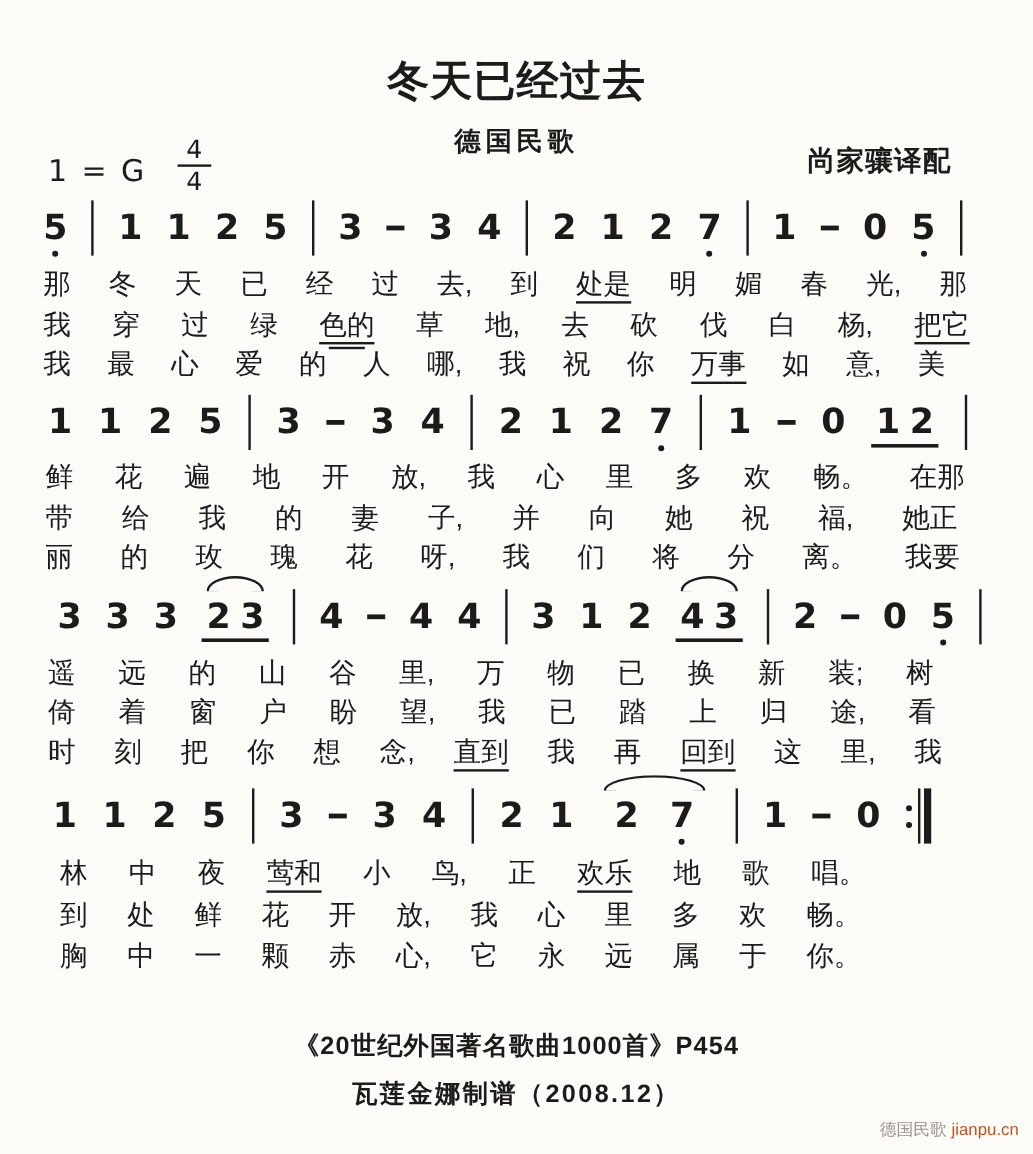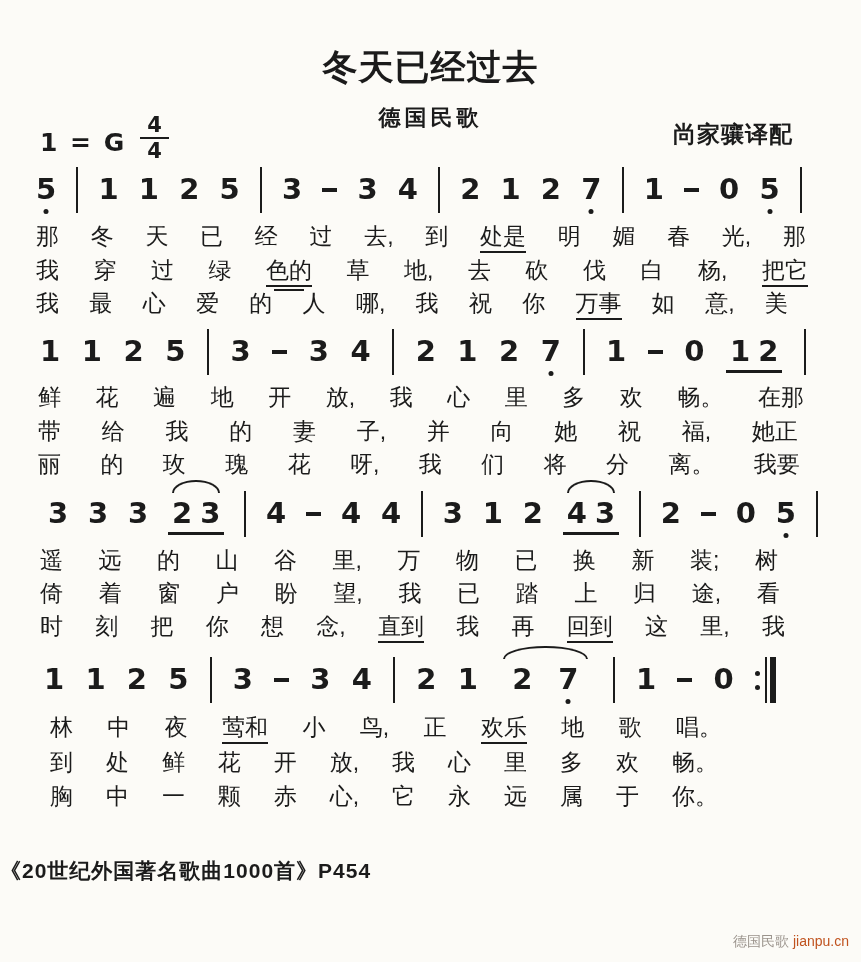--- a/index.html
+++ b/index.html
@@ -11,21 +11,21 @@
     font-family:"Liberation Sans", sans-serif; overflow:hidden;
   }
   
   .title { position:absolute; top:44px; left:0; right:0; text-align:center;
            font-size:35px; font-weight:bold; letter-spacing:1px; }
   .subtitle { position:absolute; top:103px; left:0; right:0; text-align:center;
               font-size:22px; font-weight:bold; letter-spacing:4px; }
   .translator { position:absolute; top:119px; right:68px; font-size:23px;
                 font-weight:bold; letter-spacing:1px; }
   .keysig { position:absolute; top:113px; left:40px; display:flex;
-            align-items:center; gap:14px; font-weight:bold; }
+            align-items:center; gap:26px; font-weight:normal; }
   .keysig .keytext { font-size:25px; font-family:"DejaVu Sans", sans-serif;
                      letter-spacing:2px; margin-top:8px; }
   .timesig { display:flex; flex-direction:column; align-items:center;
              font-size:21px; line-height:1.15; font-family:"DejaVu Sans", sans-serif; }
   .timesig .tnum { padding:0 7px; }
   .timesig .tnum.tn-top { border-bottom:2px solid var(--ink); }
   
   .music-line { position:absolute; display:flex; justify-content:space-between;
                 align-items:flex-start; height:50px; }
   .ml-0 { top:172px; left:36px; width:766px; }
@@ -64,21 +64,21 @@
   .lr-3 { top:383px; left:38px; width:766px; }
   .lr-4 { top:417px; left:38px; width:760px; }
   .lr-5 { top:450px; left:38px; width:762px; }
   .lr-6 { top:546px; left:40px; width:738px; }
   .lr-7 { top:579px; left:40px; width:740px; }
   .lr-8 { top:612px; left:40px; width:745px; }
   .lr-9 { top:713px; left:50px; width:672px; }
   .lr-10 { top:748px; left:50px; width:668px; }
   .lr-11 { top:782px; left:50px; width:668px; }
   
-  .source { position:absolute; top:857px; left:0; right:0; text-align:left;
+  .source { position:absolute; top:857px; left:0; right:0; text-align:center;
             font-size:21px; font-weight:bold; letter-spacing:1px; }
   .credit { position:absolute; top:897px; left:0; right:0; text-align:center;
             font-size:21px; font-weight:bold; letter-spacing:2px; }
   .watermark { position:absolute; top:933px; right:12px; font-size:14px;
                color:var(--wm-gray); }
   .watermark .wm-en { color:var(--accent);margin-top:20px; }
 </style>
 </head>
 <body>
 
@@ -380,18 +380,19 @@
       <span class="syl">心,</span>
       <span class="syl">它</span>
       <span class="syl">永</span>
       <span class="syl">远</span>
       <span class="syl">属</span>
       <span class="syl">于</span>
       <span class="syl">你。</span>
     </div>
 
   <div class="source">《20世纪外国著名歌曲1000首》P454</div>
+  <div class="credit">瓦莲金娜制谱（2008.12）</div>
 
   <div class="watermark">
     <span class="wm-cn">德国民歌 </span><span class="wm-en">jianpu.cn</span>
   </div>
 
 </div>
 
 </body></html>

